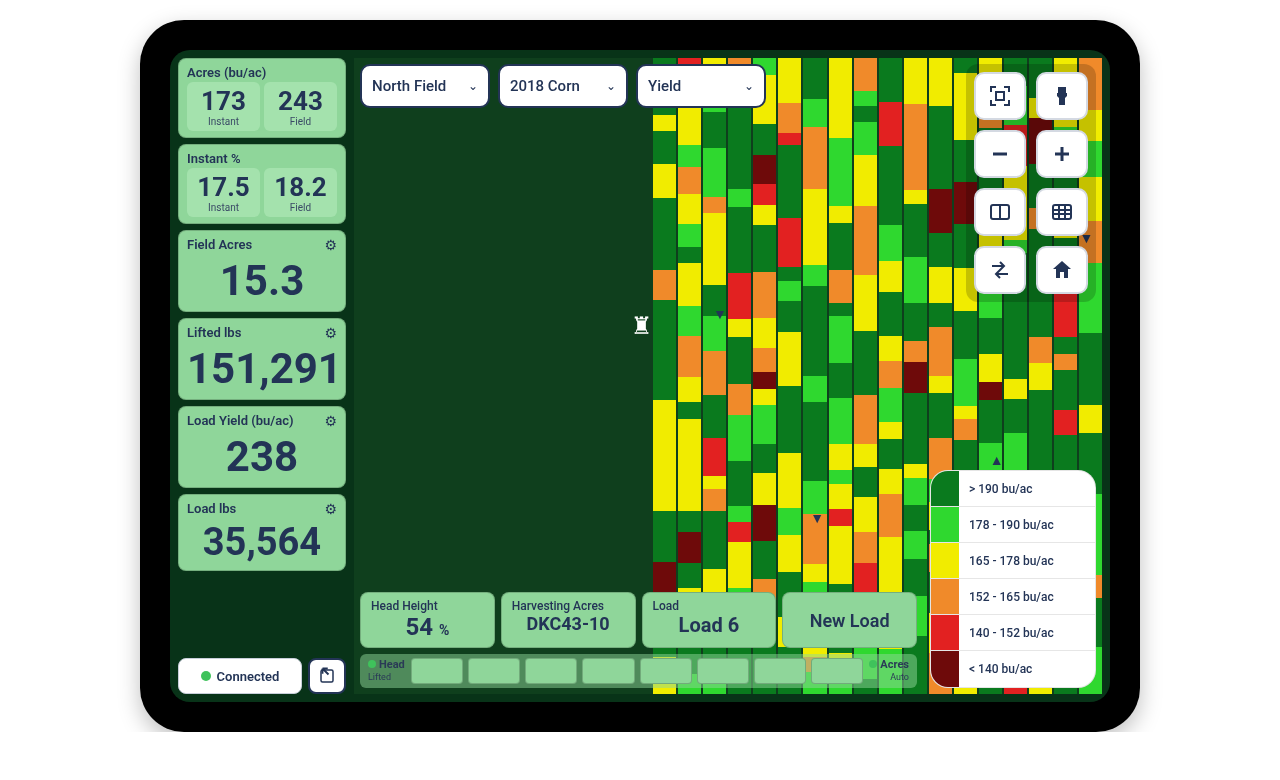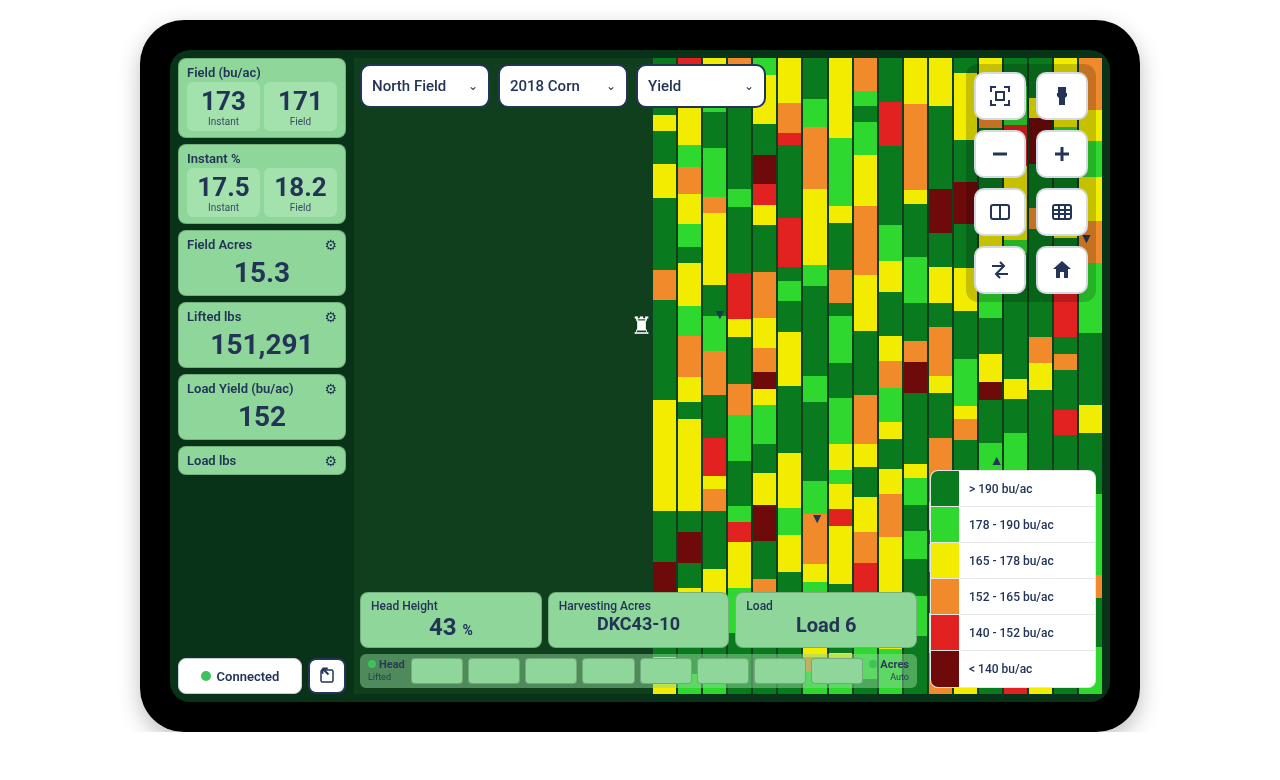--- a/index.html
+++ b/index.html
@@ -18,21 +18,21 @@
     background:#8fd69a; border-radius:8px; border:1px solid rgba(0,0,0,.18);
     padding:6px 8px; color:#1d2a44; position:relative;
   }
   .metric .lbl { font-size:13px; font-weight:600; color:#233456; }
   .metric .gear { position:absolute; top:6px; right:8px; font-size:14px; color:#233456;}
   .metric .big { font-size:30px; font-weight:700; color:#233456; text-align:center; padding:4px 0 0;}
   .dual { display:flex; gap:4px; margin-top:2px;}
   .dual .half { flex:1; background:#a4e2ad; border-radius:6px; padding:4px 2px; text-align:center; }
   .dual .half .v { font-size:26px; font-weight:700; color:#233456;}
   .dual .half .t { font-size:10px; color:#3a4a66;}
-  .metric.single .big { font-size:28px; }
+  .metric.single .big { font-size:42px; }
   .metric.last .big { font-size:38px; }
 
   .status-row { display:flex; gap:6px; margin-top:auto;}
   .status-pill { flex:1; background:#fff; border-radius:8px; display:flex; align-items:center; justify-content:center; gap:6px; height:36px; font-size:13px; font-weight:600; color:#233456; border:1px solid #c7ced9;}
   .status-dot { width:10px; height:10px; background:#3fc25b; border-radius:50%; }
   .expand-btn { width:38px; background:#fff; border-radius:8px; border:2px solid #233456; display:flex; align-items:center; justify-content:center; height:36px;}
 
   
   .main { flex:1; position:relative; }
 
@@ -53,21 +53,21 @@
     min-width:130px; justify-content:space-between;
   }
   .dropdown .chev { font-size:12px; }
 
   
   .toolpanel { position:absolute; top:6px; right:6px; background:rgba(0,0,0,.18); border-radius:12px; padding:8px; display:grid; grid-template-columns:repeat(2,52px); gap:10px; z-index:3;}
   .toolbtn { width:52px; height:48px; background:#fff; border:2px solid #d4d9e2; border-radius:10px; display:flex; align-items:center; justify-content:center; color:#233456; font-size:22px;}
   .toolbtn svg { width:24px; height:24px; }
 
   
-  .legend { position:absolute; right:6px; bottom:6px; width:166px; background:#fff; border-radius:8px; overflow:hidden; z-index:3; border:1px solid rgba(0,0,0,.1);}
+  .legend { position:absolute; right:6px; bottom:6px; width:166px; background:#fff; border-radius:18px; overflow:hidden; z-index:3; border:1px solid rgba(0,0,0,.1);}
   .legend-row { display:flex; align-items:center; height:36px; border-bottom:1px solid #e6e6e6; }
   .legend-row:last-child { border-bottom:none;}
   .legend-sw { width:28px; height:100%; }
   .legend-tx { flex:1; font-size:12px; color:#233456; padding-left:10px; font-weight:500;}
 
   
   .bottombar { position:absolute; left:6px; right:185px; bottom:6px; display:flex; flex-direction:column; gap:6px; z-index:3;}
   .ctrl-row { display:flex; gap:6px;}
   .ctrl-card { flex:1; background:#8fd69a; border-radius:8px; border:1px solid rgba(0,0,0,.18); padding:6px 10px; color:#233456;}
   .ctrl-card .sm { font-size:12px; font-weight:500; }
@@ -82,28 +82,28 @@
   .dot-g { width:8px; height:8px; background:#3fc25b; border-radius:50%; display:inline-block; margin-right:3px;}
 </style>
 </head>
 <body>
 
 <div class="tablet">
 <div class="screen">
 
 <div class="sidebar">
   <div class="metric">
-    <div class="lbl">Field (bu/ac)</div>
+    <div class="lbl">Acres (bu/ac)</div>
     <div class="dual">
       <div class="half">
               <div class="v">173</div>
               <div class="t">Instant</div>
             </div>
       <div class="half">
-              <div class="v">171</div>
+              <div class="v">243</div>
               <div class="t">Field</div>
             </div>
     </div>
   </div>
   <div class="metric">
     <div class="lbl">Instant %</div>
     <div class="dual">
       <div class="half">
               <div class="v">17.5</div>
               <div class="t">Instant</div>
@@ -120,25 +120,26 @@
     <div class="big">15.3</div>
   </div>
   <div class="metric single">
     <span class="gear">⚙</span>
     <div class="lbl">Lifted lbs</div>
     <div class="big">151,291</div>
   </div>
   <div class="metric single">
     <span class="gear">⚙</span>
     <div class="lbl">Load Yield (bu/ac)</div>
-    <div class="big">152</div>
+    <div class="big">238</div>
   </div>
   <div class="metric last">
     <span class="gear">⚙</span>
     <div class="lbl">Load lbs</div>
+    <div class="big">35,564</div>
   </div>
   <div class="status-row">
     <div class="status-pill">
       <span class="status-dot"></span>
       <span>Connected</span>
     </div>
     <div class="expand-btn">
       <svg viewBox="0 0 24 24" width="18" height="18" fill="none" stroke="#233456" stroke-width="2.5">
               <path d="M14 10 L6 2 M6 2 H13 M6 2 V9"></path>
               <rect x="4" y="4" width="16" height="16" rx="2" stroke-width="2"></rect>
@@ -652,29 +653,32 @@
           <div class="legend-row">
             <div class="legend-sw" style="background: rgb(110, 10, 10);"></div>
             <div class="legend-tx">&lt; 140 bu/ac</div>
           </div>
         </div>
 
   <div class="bottombar">
     <div class="ctrl-row">
       <div class="ctrl-card">
         <div class="sm">Head Height</div>
-        <div class="lg"><span>43</span> <span style="font-size:14px;">%</span></div>
+        <div class="lg"><span>54</span> <span style="font-size:14px;">%</span></div>
       </div>
       <div class="ctrl-card">
         <div class="sm">Harvesting Acres</div>
         <div class="lg" style="font-size:18px;">DKC43-10</div>
       </div>
       <div class="ctrl-card">
         <div class="sm">Load</div>
         <div class="lg" style="font-size:20px;">Load 6</div>
+      </div>
+      <div class="ctrl-card btn">
+        <span>New Load</span>
       </div>
     </div>
     <div class="rowbar">
       <div class="rowlabel"><span class="dot-g"></span><b>Head</b><br><span class="tiny">Lifted</span></div>
       <div class="rowslots">
         <div class="slot"></div>
               <div class="slot"></div>
               <div class="slot"></div>
               <div class="slot"></div>
               <div class="slot"></div>

